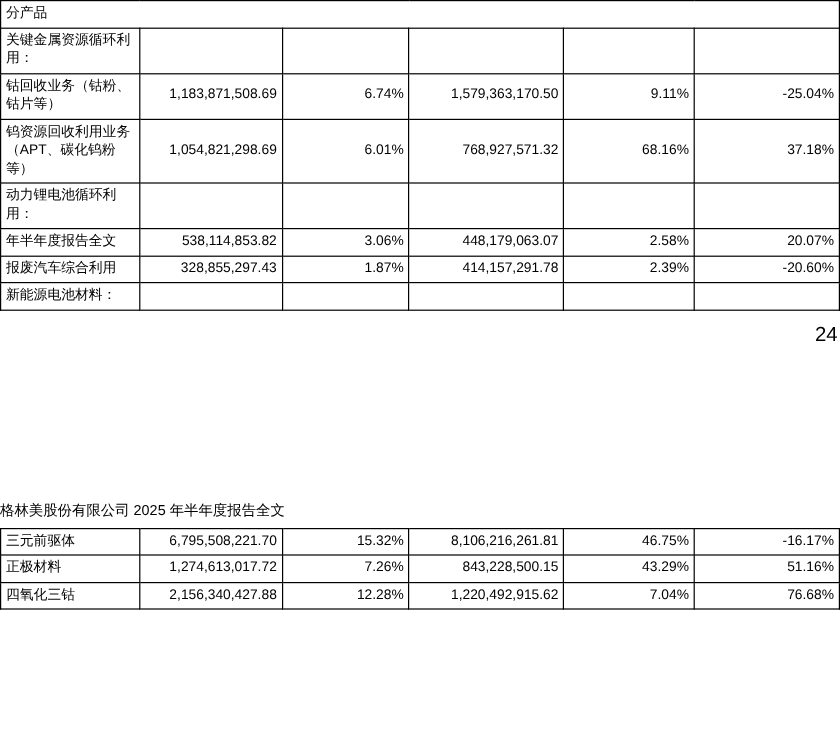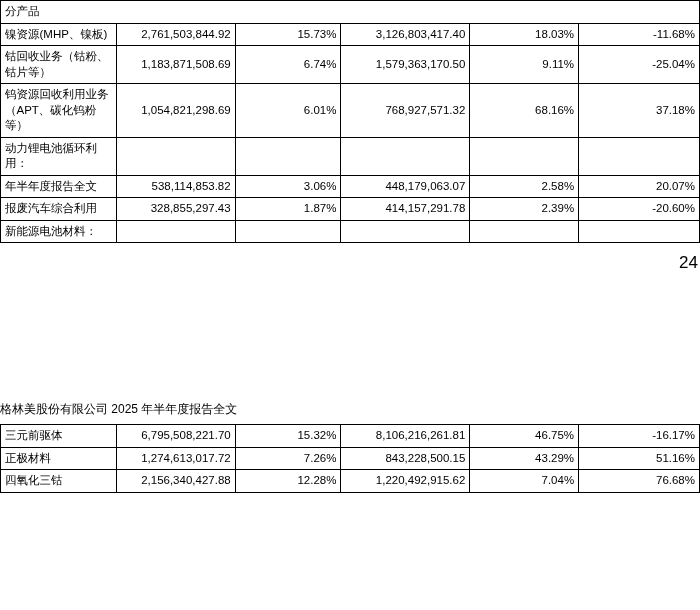--- a/index.html
+++ b/index.html
@@ -71,29 +71,29 @@
         <col class="c-pct1">
         <col class="c-num2">
         <col class="c-pct2">
         <col class="c-chg">
     </colgroup>
     <tbody>
       <tr class="full-row">
         <td colspan="6">分产品</td>
       </tr>
 
+      <tr>
+        <td class="c-label">关键金属资源循环利用：</td>
+        <td class="c-num1"></td>
+        <td class="c-pct1"></td>
+        <td class="c-num2"></td>
+        <td class="c-pct2"></td>
+        <td class="c-chg"></td>
+      </tr>
 
-      <tr>
-        <td class="c-label">镍资源(MHP、镍板)</td>
-        <td class="c-num1">2,761,503,844.92</td>
-        <td class="c-pct1">15.73%</td>
-        <td class="c-num2">3,126,803,417.40</td>
-        <td class="c-pct2">18.03%</td>
-        <td class="c-chg">-11.68%</td>
-      </tr>
 
       <tr>
         <td class="c-label">钴回收业务（钴粉、钴片等）</td>
         <td class="c-num1">1,183,871,508.69</td>
         <td class="c-pct1">6.74%</td>
         <td class="c-num2">1,579,363,170.50</td>
         <td class="c-pct2">9.11%</td>
         <td class="c-chg">-25.04%</td>
       </tr>
 

